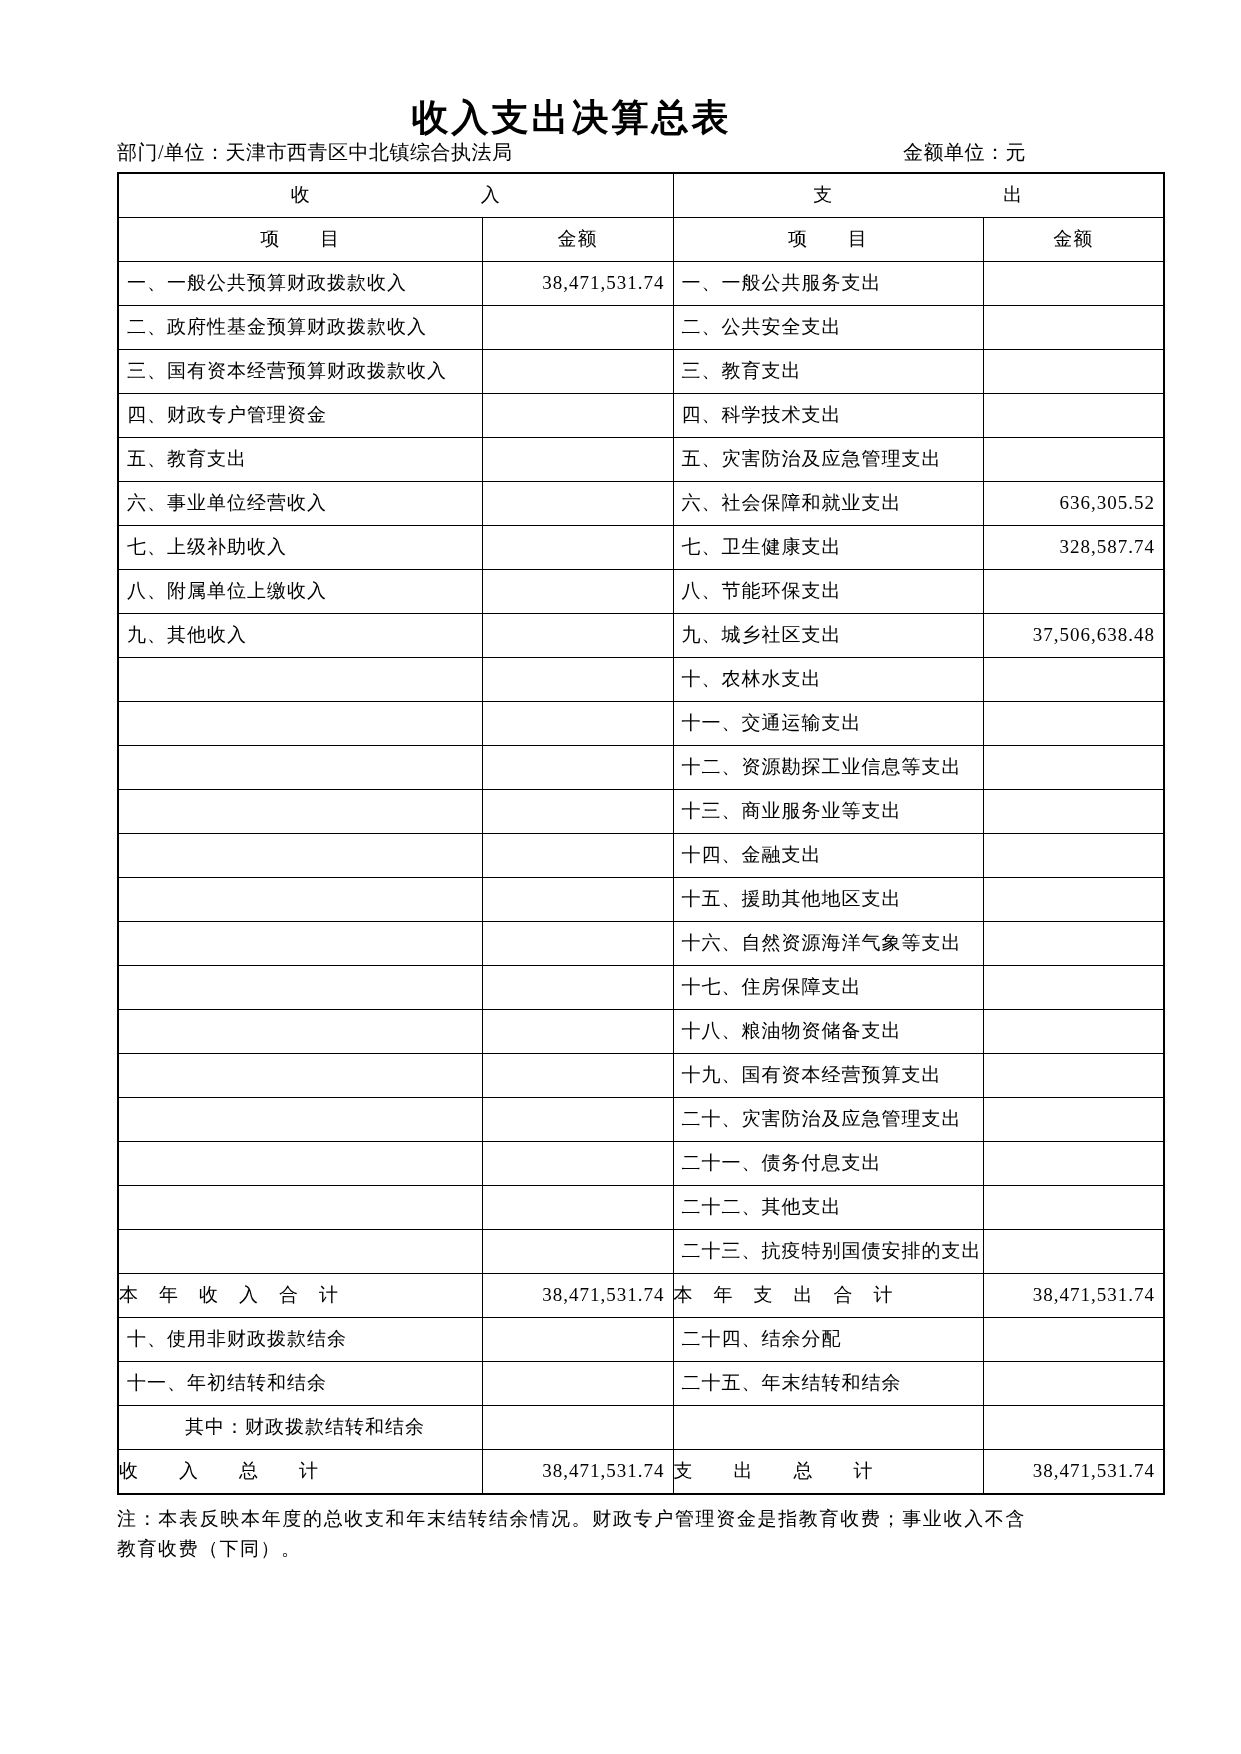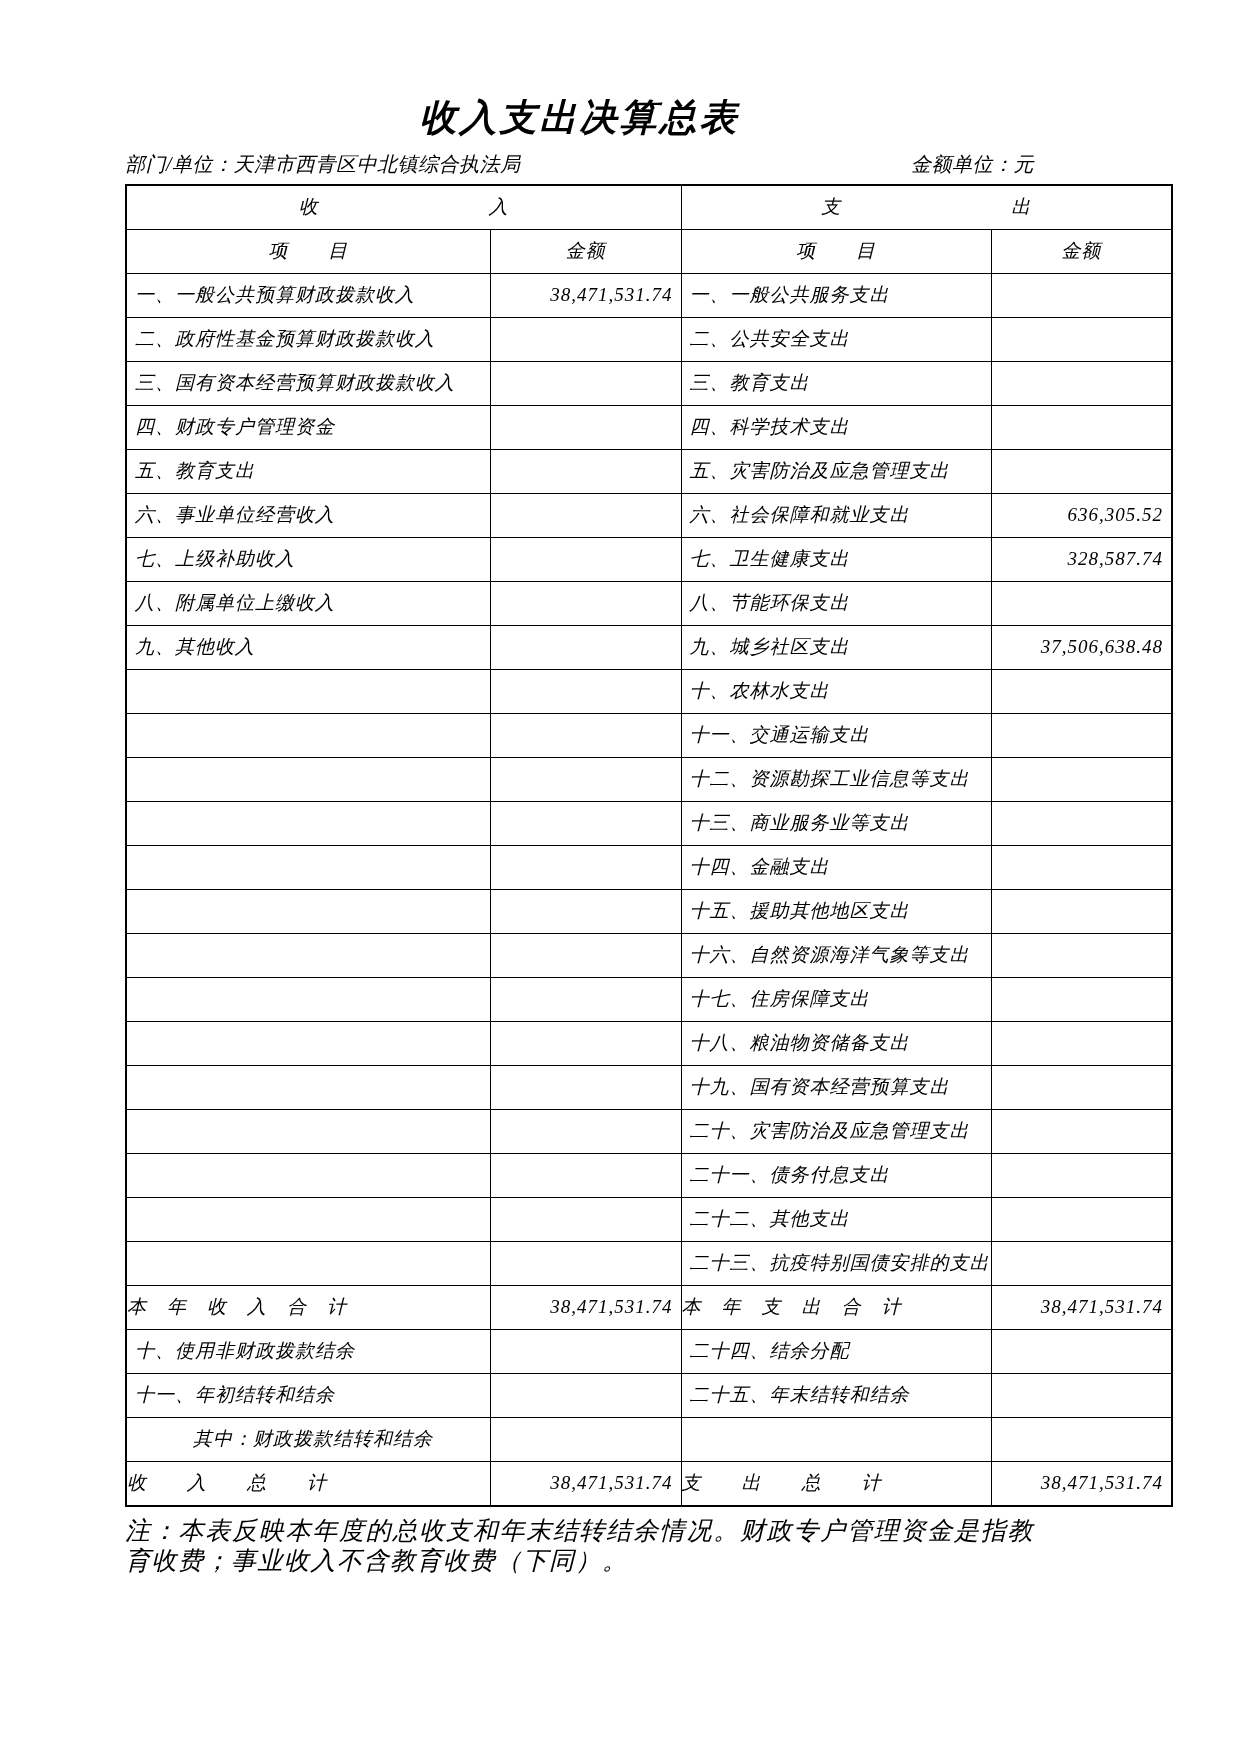--- a/index.html
+++ b/index.html
@@ -10,41 +10,40 @@
   }
   body {
     width: 1241px;
     height: 1754px;
     font-family: "Liberation Serif", serif;
     position: relative;
     overflow: hidden;
   }
   .sheet {
     position: absolute;
-    left: 125px;
+    left: 117px;
     top: 0;
     width: 909px;
-    font-style: italic;
   }
   .doc-title {
     margin-top: 98px;
     text-align: center;
     font-size: 37px;
     font-weight: bold;
     letter-spacing: 3px;
     line-height: 1.1;
     white-space: nowrap;
   }
   .meta-line {
     display: flex;
     justify-content: space-between;
     align-items: flex-start;
     font-size: 20px;
     letter-spacing: 0.5px;
-    margin-top: 12px;
+    margin-top: 0;
     margin-bottom: 6px;
     white-space: nowrap;
   }
   table.acct {
     border-collapse: collapse;
     table-layout: fixed;
     width: 1046px;
     border: 2px solid #000;
   }
   table.acct td {
@@ -72,21 +71,21 @@
   td.item.indent-1 { padding-left: 66px; }
   td.item.indent-2 { padding-left: 124px; }
   td.num {
     text-align: right;
     padding-right: 13px;
     font-size: 20px;
     letter-spacing: 0;
   }
   .note {
     margin-top: 9px;
-    font-size: 25px;
+    font-size: 19px;
     letter-spacing: 1.5px;
     line-height: 30px;
     text-align: justify;
   }
 </style>
 </head>
 <body>
 
 <div class="sheet">
 

